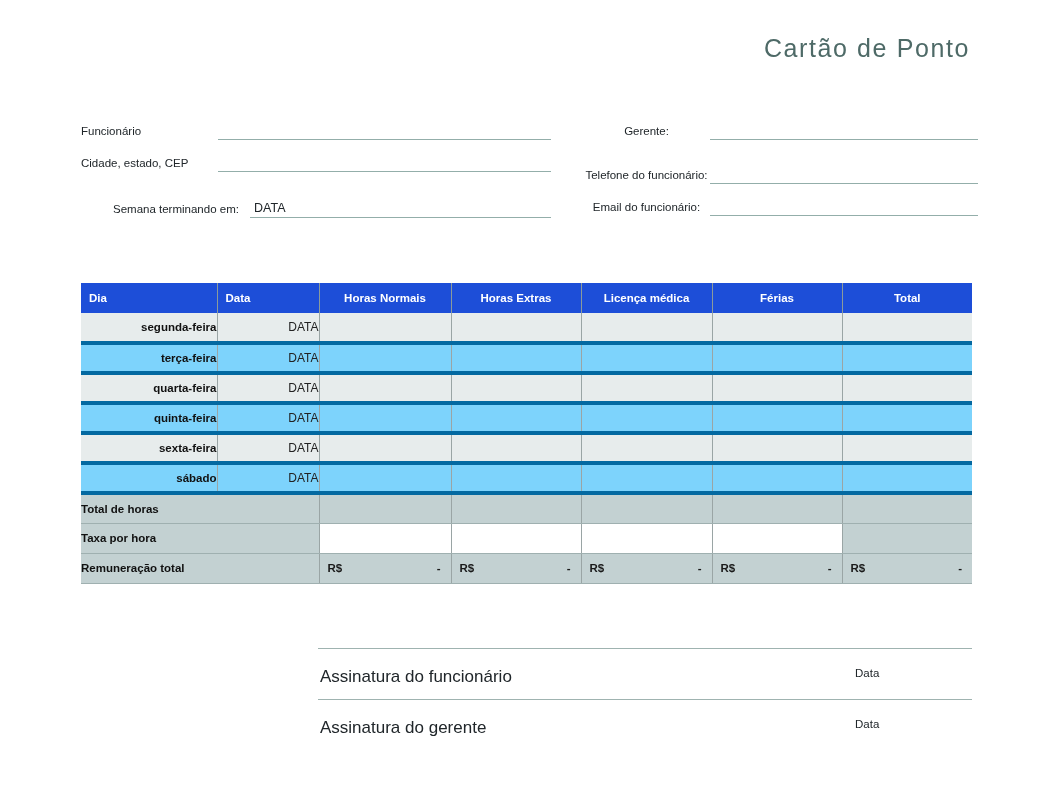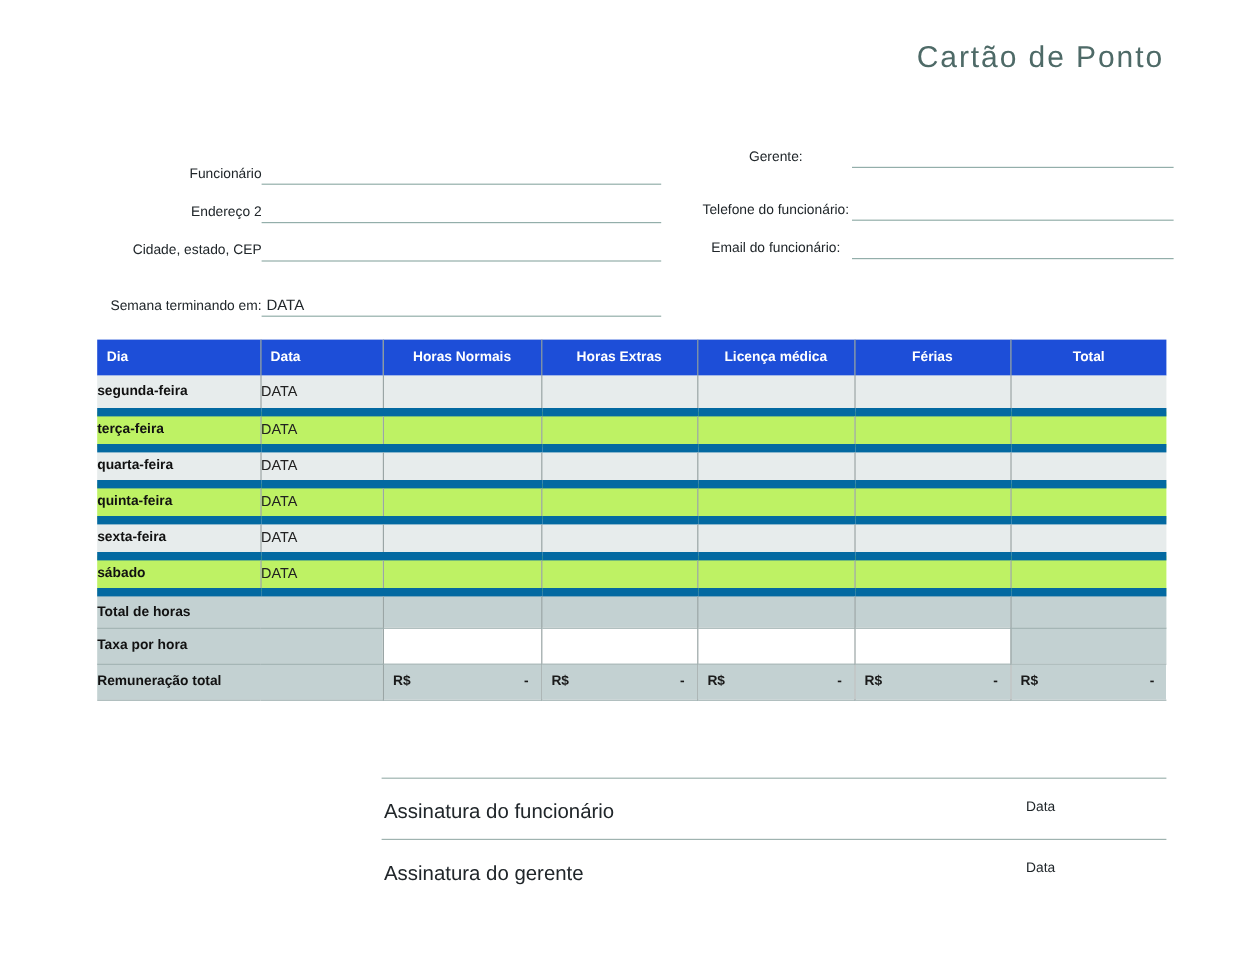--- a/index.html
+++ b/index.html
@@ -28,21 +28,21 @@
     white-space: nowrap;
   }
 
   
   #form-area {
     position: absolute;
     left: 0; right: 0;
     top: 108px;
     height: 160px;
   }
-  .form-col-left { position: absolute; left: 81px; top: 14px; width: 470px; text-align: right; }
+  .form-col-left { position: absolute; left: 81px; top: 0; width: 470px; }
   .form-col-right { position: absolute; left: 583px; top: 0; width: 395px; text-align: center; }
 
   .field-row {
     position: relative;
     display: flex;
     align-items: flex-end;
   }
   .field-label {
     font-size: 11.5px;
     color: #20262a;
@@ -60,21 +60,21 @@
     position: absolute;
     left: 4px;
     bottom: 2px;
     font-size: 12.5px;
     color: #20262a;
   }
 
   
   .form-col-left .field-label { width: 137px; }
   .form-col-left .field-row { height: 32px; }
-  .form-col-left .field-row.wk { height: 46px; align-items: flex-end; }
+  .form-col-left .field-row.wk { height: 46px; align-items: flex-end; margin-left: 32px; }
   .form-col-left .field-line { margin-left: 0; }
 
   
   .form-col-right .field-label { width: 127px; }
   .form-col-right .field-row { height: 32px; }
 
   
   #timesheet-table {
     position: absolute;
     left: 81px;
@@ -98,26 +98,27 @@
     font-size: 11.5px;
     border-right: 1px solid #8b9b9b;
     vertical-align: middle;
   }
   #timesheet-table thead th:last-child { border-right: none; }
   #timesheet-table thead th.left { text-align: left; padding-left: 8px; }
   #timesheet-table thead th.center { text-align: center; }
 
   #timesheet-table tbody tr.day-row td {
     border-right: 1px solid #9aa5a5;
-    border-bottom: 7px solid #0369a1;
+    border-bottom: 4px solid #0369a1;
     vertical-align: middle;
+    text-align: right;
   }
   #timesheet-table tbody tr.day-row td:last-child { border-right: none; }
   #timesheet-table tbody tr.band td { background: #e7ecec; }
-  #timesheet-table tbody tr.plain td { background: #bef264; }
+  #timesheet-table tbody tr.plain td { background: #7dd3fc; }
 
   td.day-name {
     font-weight: bold;
     padding-left: 8px;
     color: #111;
   }
   td.date-cell {
     padding-left: 8px;
     color: #222;
     font-weight: normal;
@@ -198,26 +199,20 @@
   <div class="form-col-left">
 
     <div class="field-row">
       <span class="field-label">Funcionário</span>
       <span class="field-line">
         <span class="field-value"></span>
       </span>
     </div>
 
 
-    <div class="field-row">
-      <span class="field-label">Endereço 2</span>
-      <span class="field-line">
-        <span class="field-value"></span>
-      </span>
-    </div>
 
     <div class="field-row">
       <span class="field-label">Cidade, estado, CEP</span>
       <span class="field-line">
         <span class="field-value"></span>
       </span>
     </div>
 
     <div class="field-row wk">
       <span class="field-label two-line">Semana terminando em:</span>

